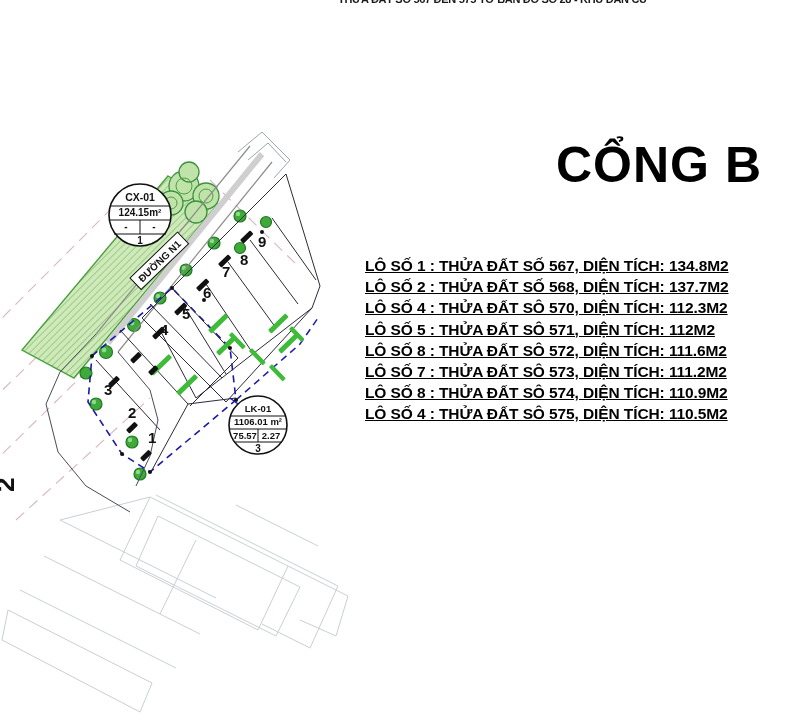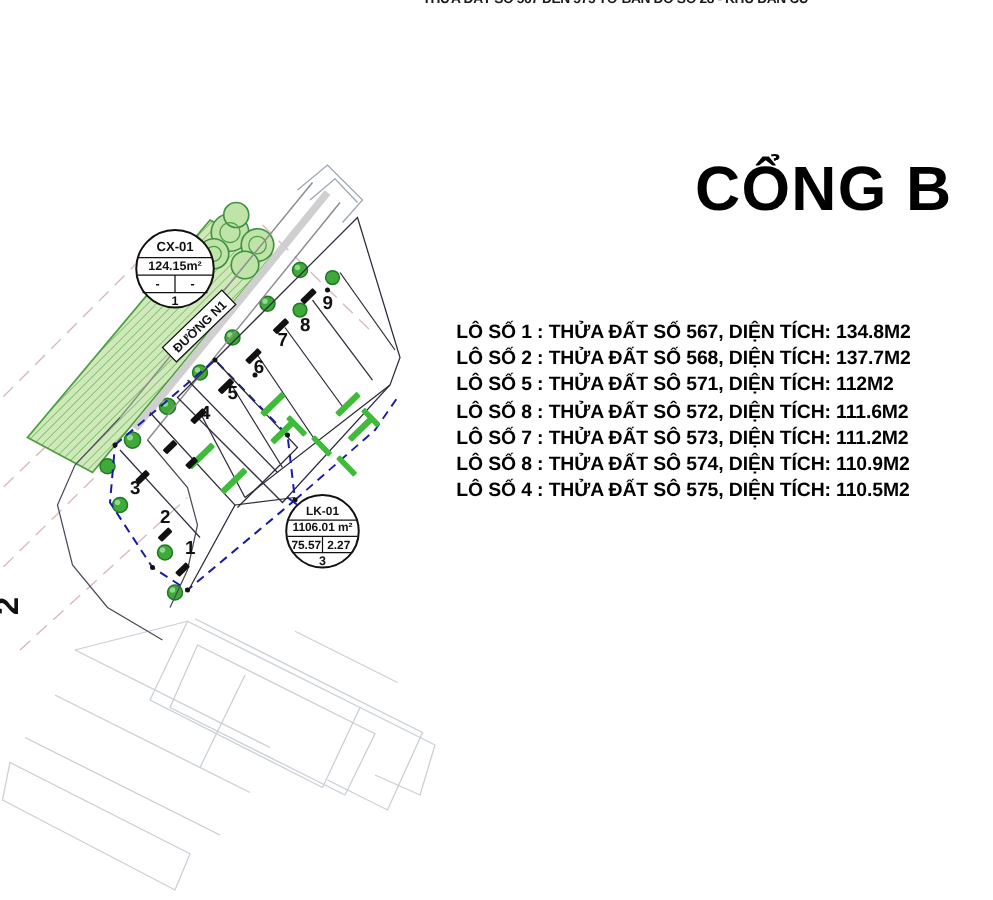--- a/index.html
+++ b/index.html
@@ -17,27 +17,28 @@
     overflow:hidden;
   }
   .header-strip .ht{
     position:absolute;left:338px;top:-7px;
     font-size:11px;font-weight:bold;color:#1a1a1a;
     letter-spacing:-0.3px;white-space:nowrap;
   }
 
   
   .title{
-    position:absolute;left:556px;top:126px;
+    position:absolute;left:556px;top:140px;
     font-size:50px;font-weight:bold;color:#000;
     letter-spacing:1px;line-height:1;
   }
   .lot-list{
     position:absolute;left:365px;top:255px;
     width:420px;
+    text-decoration:underline;
   }
   .lot-line{
     font-size:15.5px;font-weight:bold;color:#000;
     line-height:21.2px;white-space:nowrap;
     letter-spacing:-0.1px;
   }
 
   
   .map{position:absolute;left:0;top:0;width:360px;height:720px;}
   .map svg{display:block;}
@@ -298,20 +299,21 @@
         <path d="M238 404 L230 398" stroke="#1a1aa8" stroke-width="1.4" fill="none"></path>
       </g>
     </svg>
   </div>
 
   <div class="title">CỔNG B</div>
 
   <div class="lot-list">
     <div class="lot-line">LÔ SỐ 1 : THỬA ĐẤT SỐ 567, DIỆN TÍCH: 134.8M2</div>
     <div class="lot-line">LÔ SỐ 2 : THỬA ĐẤT SỐ 568, DIỆN TÍCH: 137.7M2</div>
+    <div class="lot-line">LÔ SỐ 4 : THỬA ĐẤT SÔ 570, DIỆN TÍCH: 112.3M2</div>
     <div class="lot-line">LÔ SỐ 5 : THỬA ĐẤT SÔ 571, DIỆN TÍCH: 112M2</div>
     <div class="lot-line">LÔ SỐ 8 : THỬA ĐẤT SÔ 572, DIỆN TÍCH: 111.6M2</div>
     <div class="lot-line">LÔ SỐ 7 : THỬA ĐẤT SÔ 573, DIỆN TÍCH: 111.2M2</div>
     <div class="lot-line">LÔ SỐ 8 : THỬA ĐẤT SÔ 574, DIỆN TÍCH: 110.9M2</div>
     <div class="lot-line">LÔ SỐ 4 : THỬA ĐẤT SÔ 575, DIỆN TÍCH: 110.5M2</div>
   </div>
 
 </div>
 
 </body></html>

